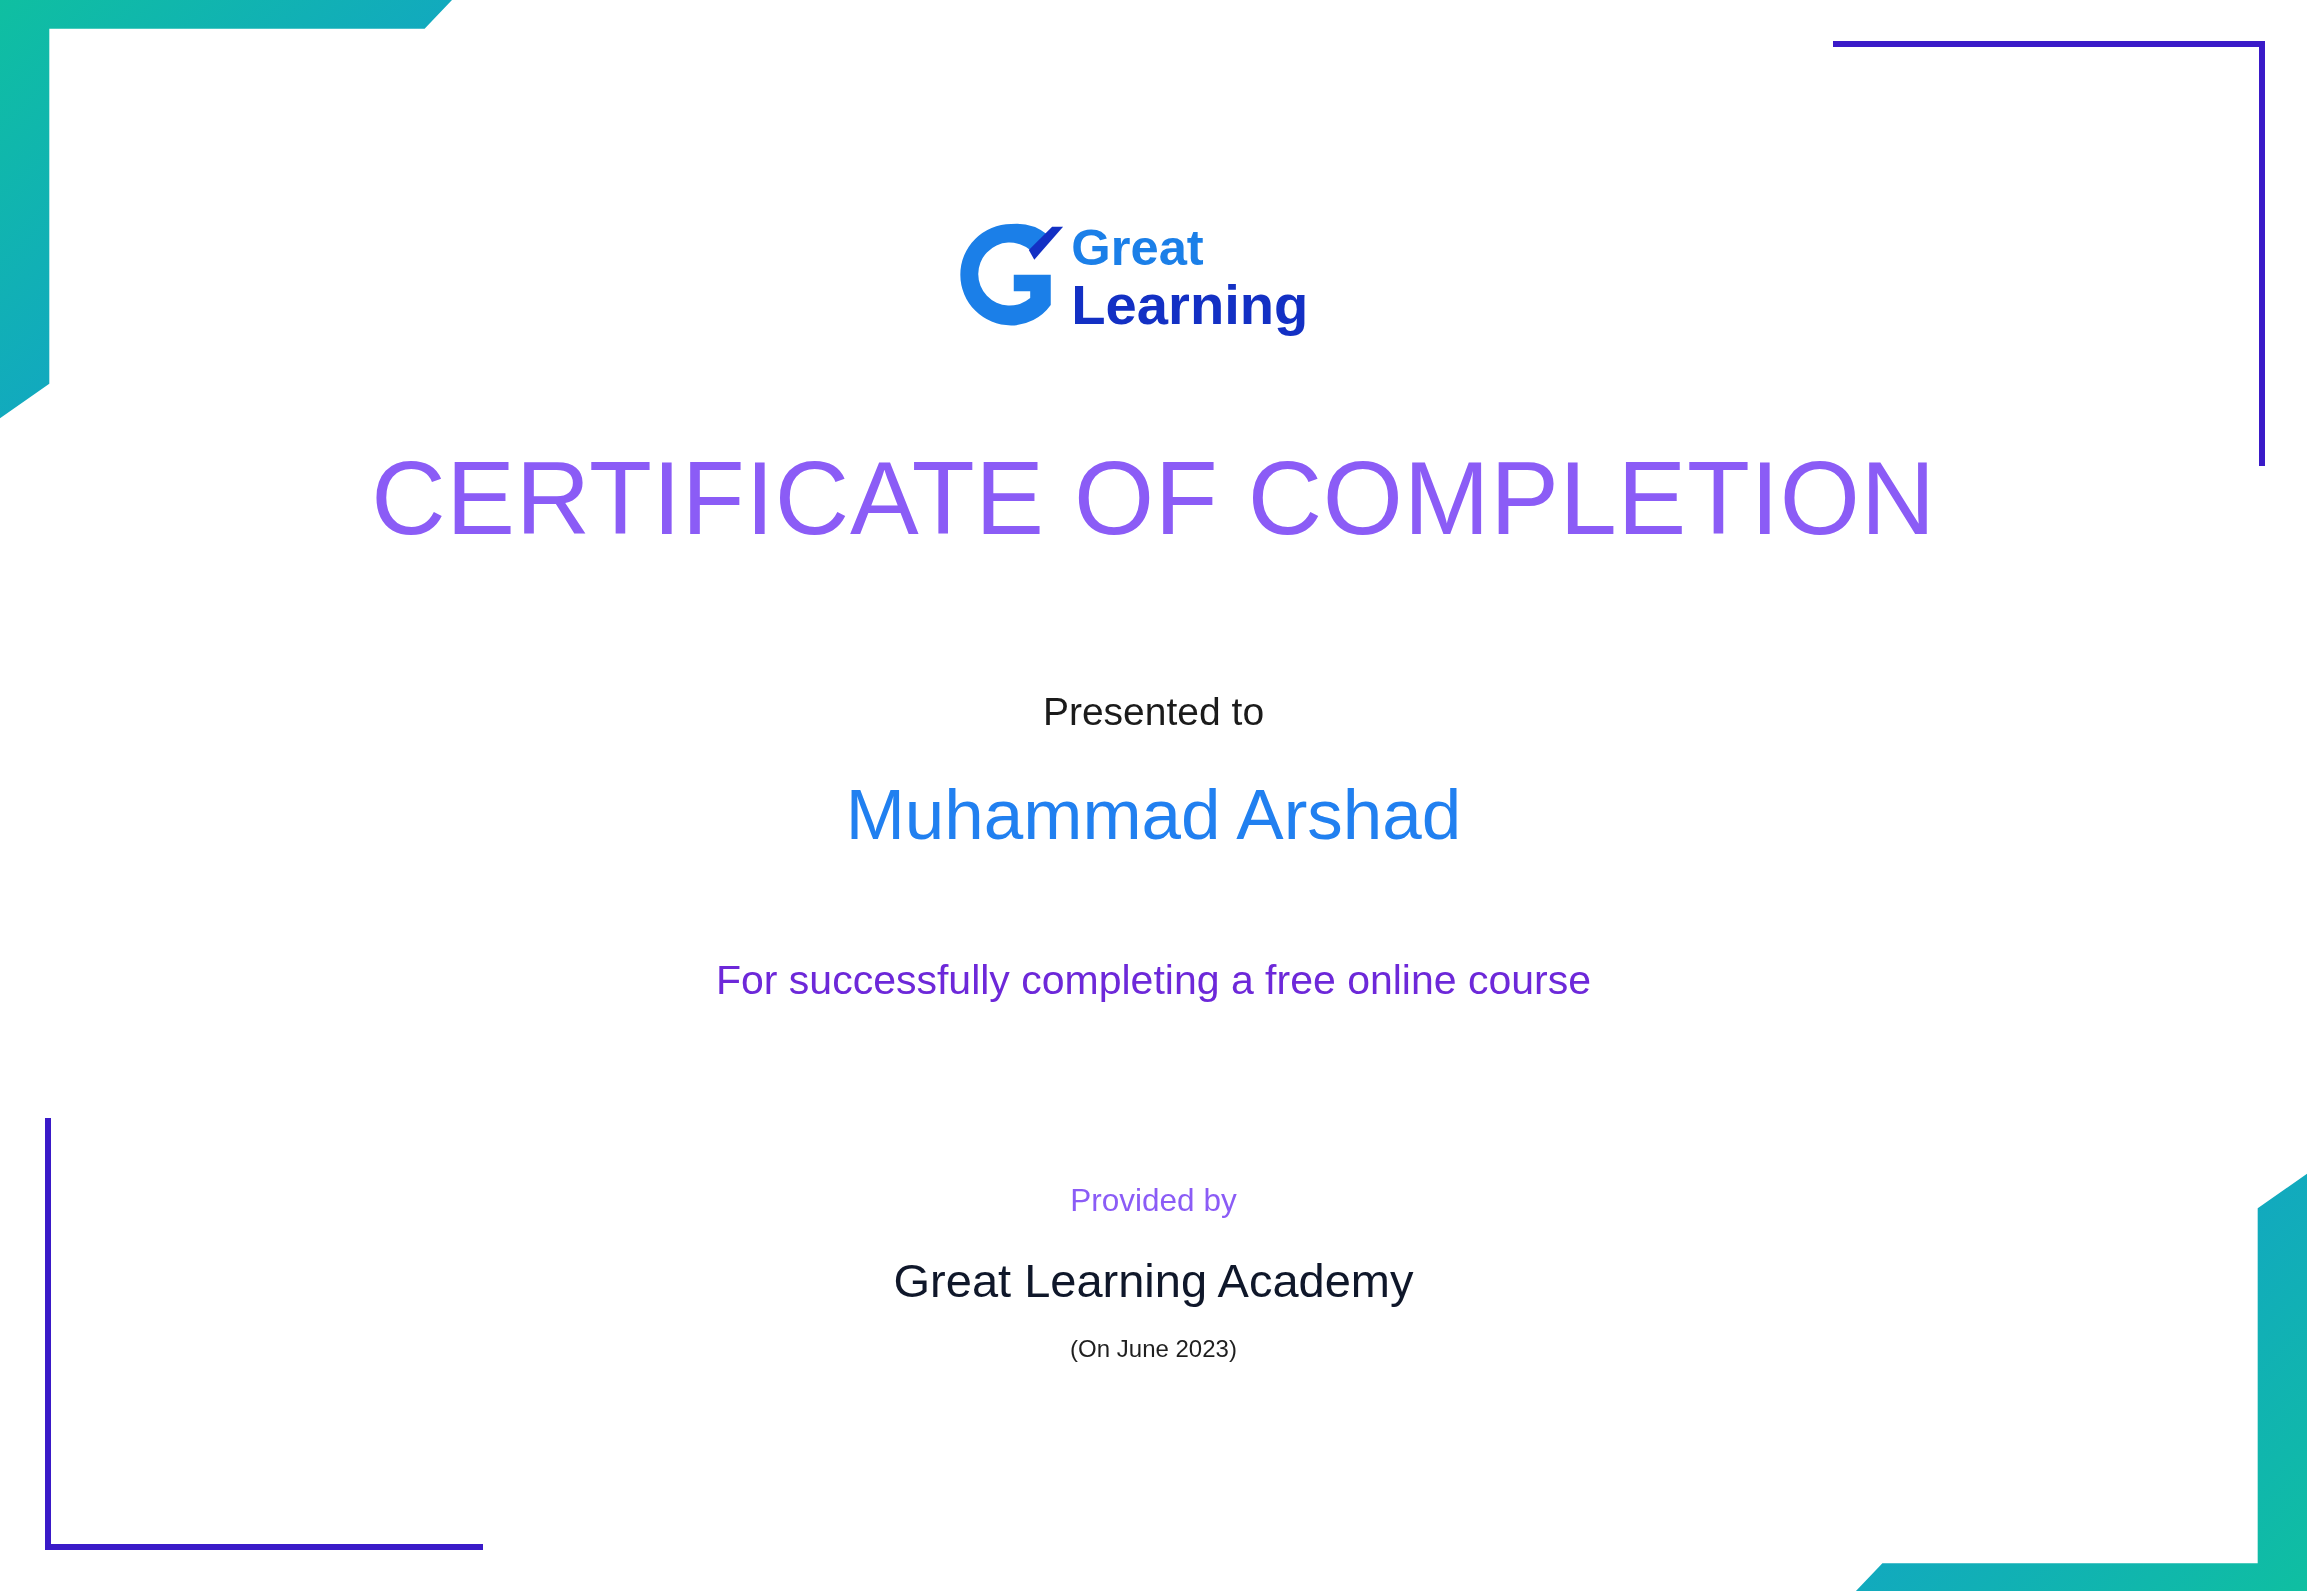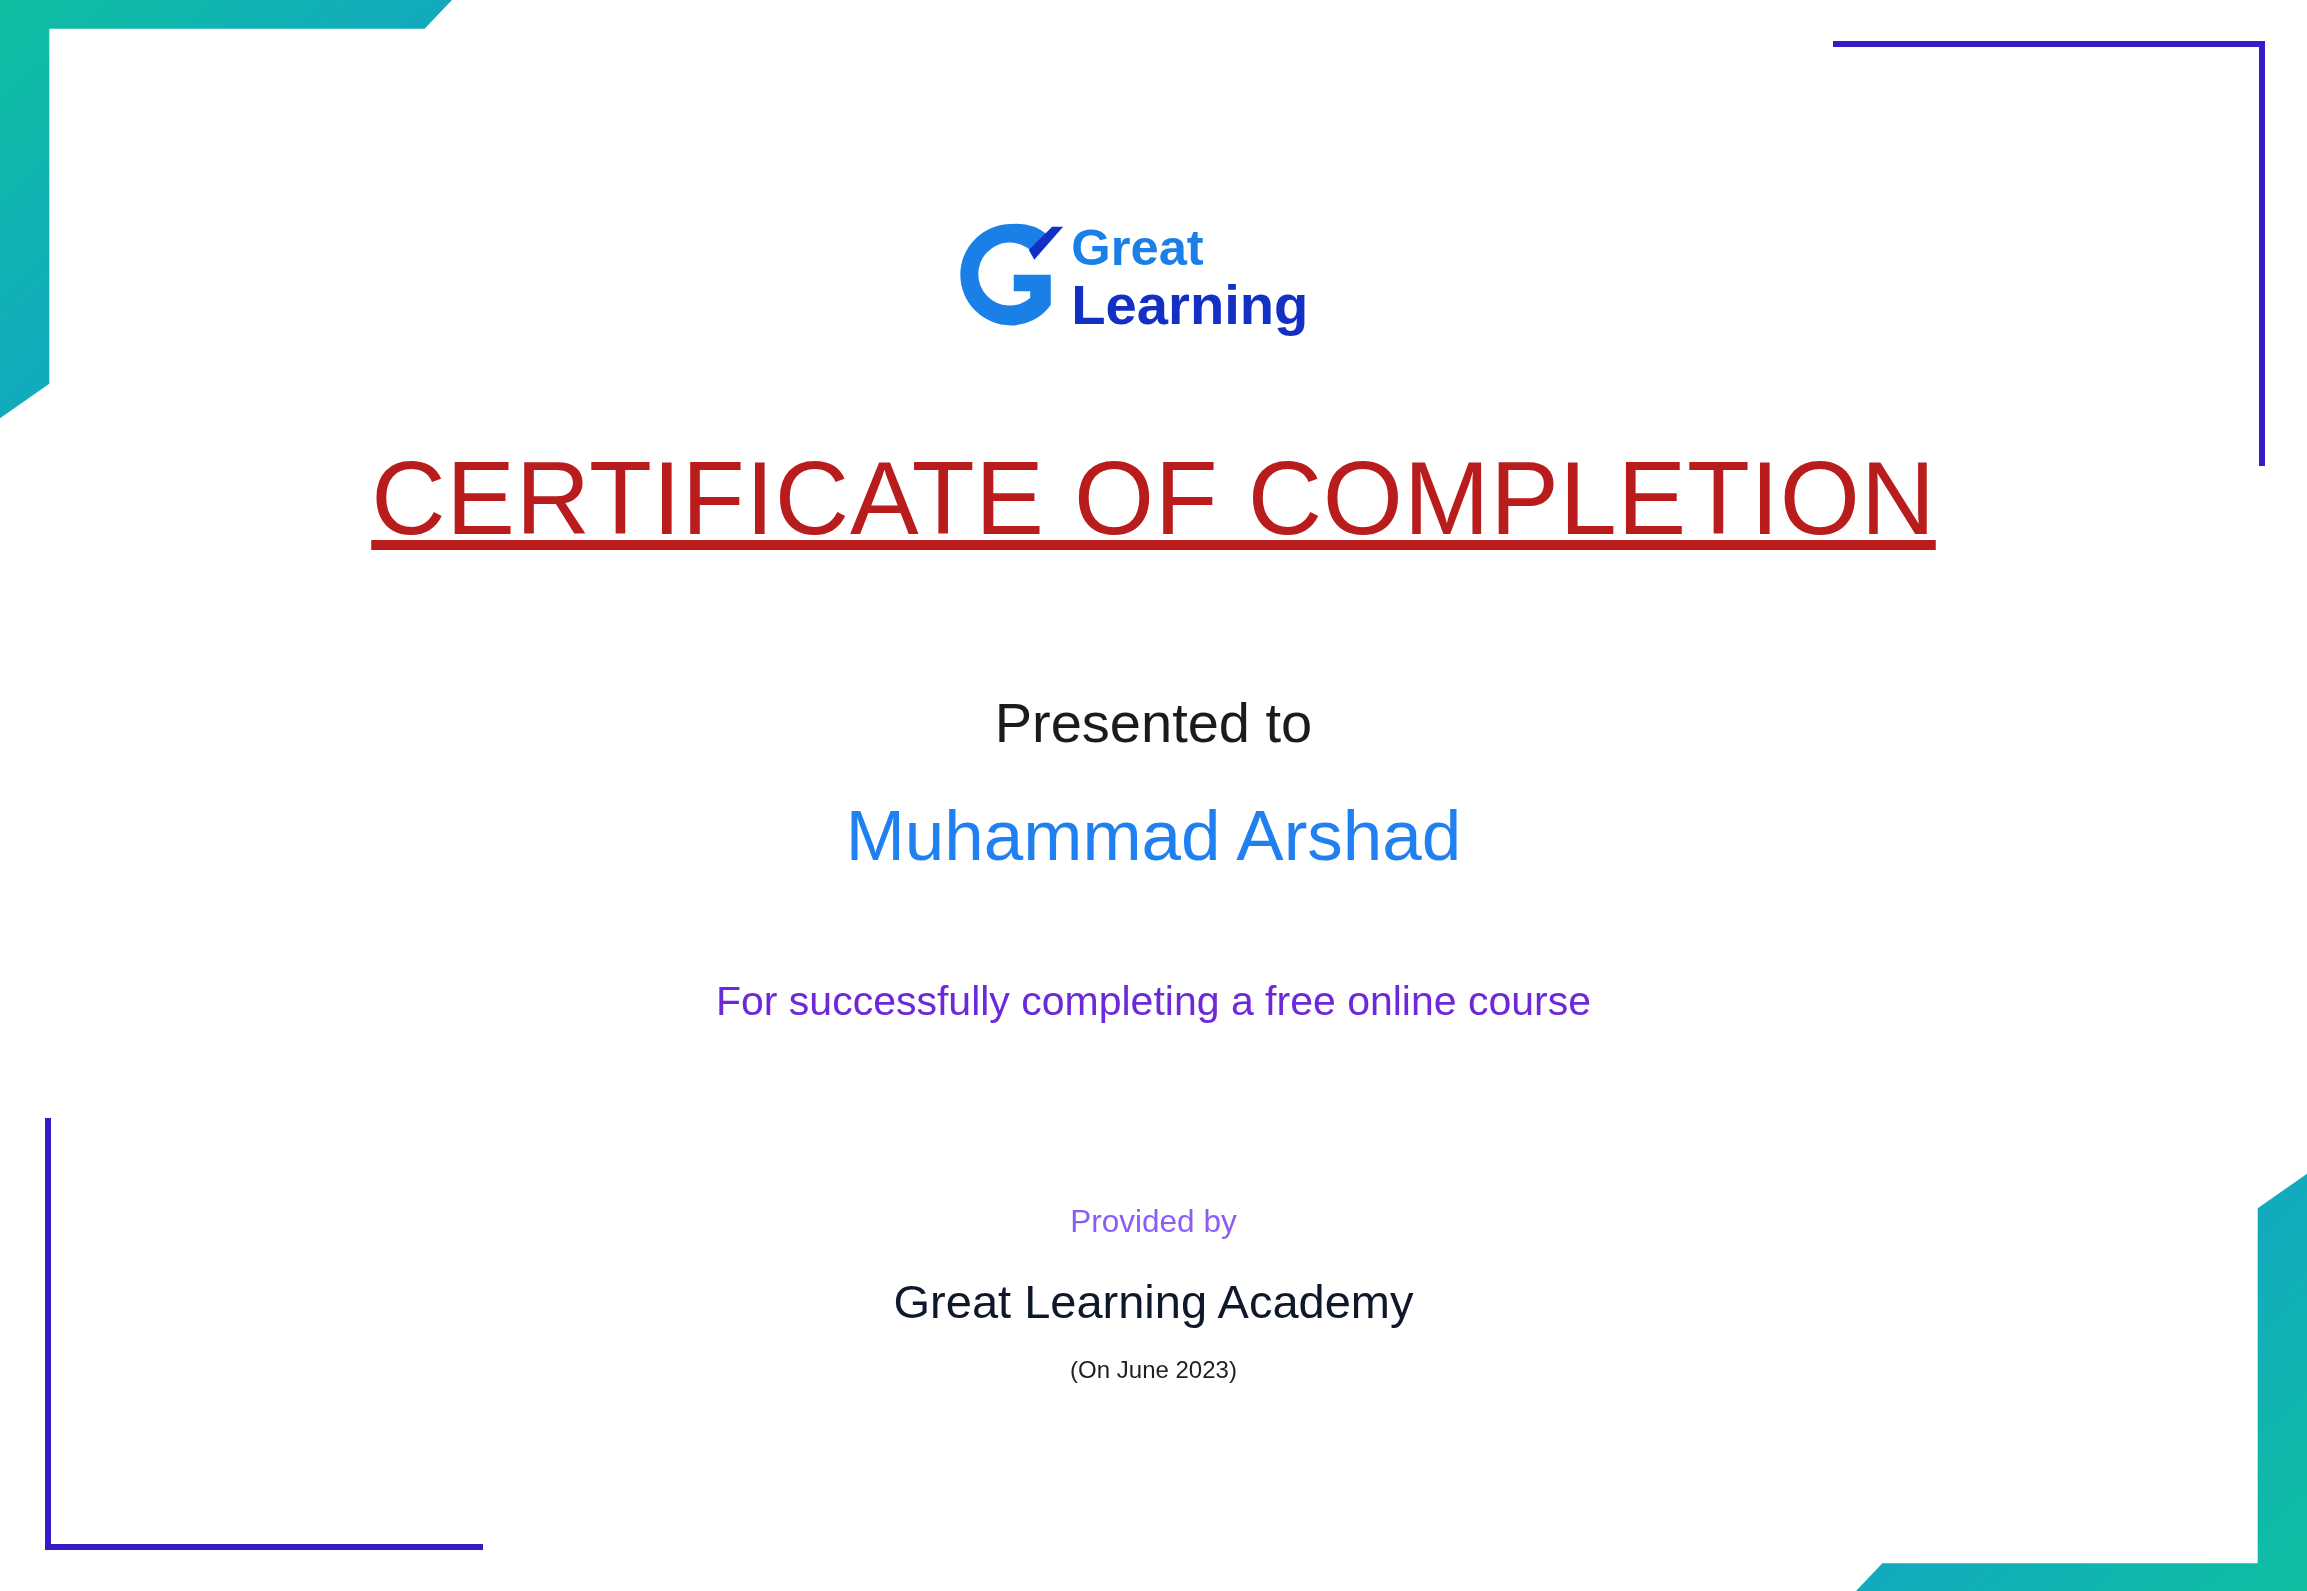--- a/index.html
+++ b/index.html
@@ -83,30 +83,29 @@
     justify-content: center;
     height: 144px;
   }
   .logo-wrap svg { display: block; }
 
   .cert-title {
     margin-top: 96px;
     font-size: 103px;
     font-weight: 400;
     letter-spacing: 0.7px;
-    color: #b91c1c;
+    color: #8b5cf6;
     line-height: 1.05;
     text-align: center;
     white-space: nowrap;
-    text-decoration: underline;
   }
 
   .presented-to {
     margin-top: 137px;
-    font-size: 56px;
+    font-size: 39px;
     color: #1b1b1b;
     font-weight: 400;
     text-align: center;
   }
 
   .recipient {
     margin-top: 42px;
     font-size: 71px;
     color: #2180f0;
     font-weight: 400;

